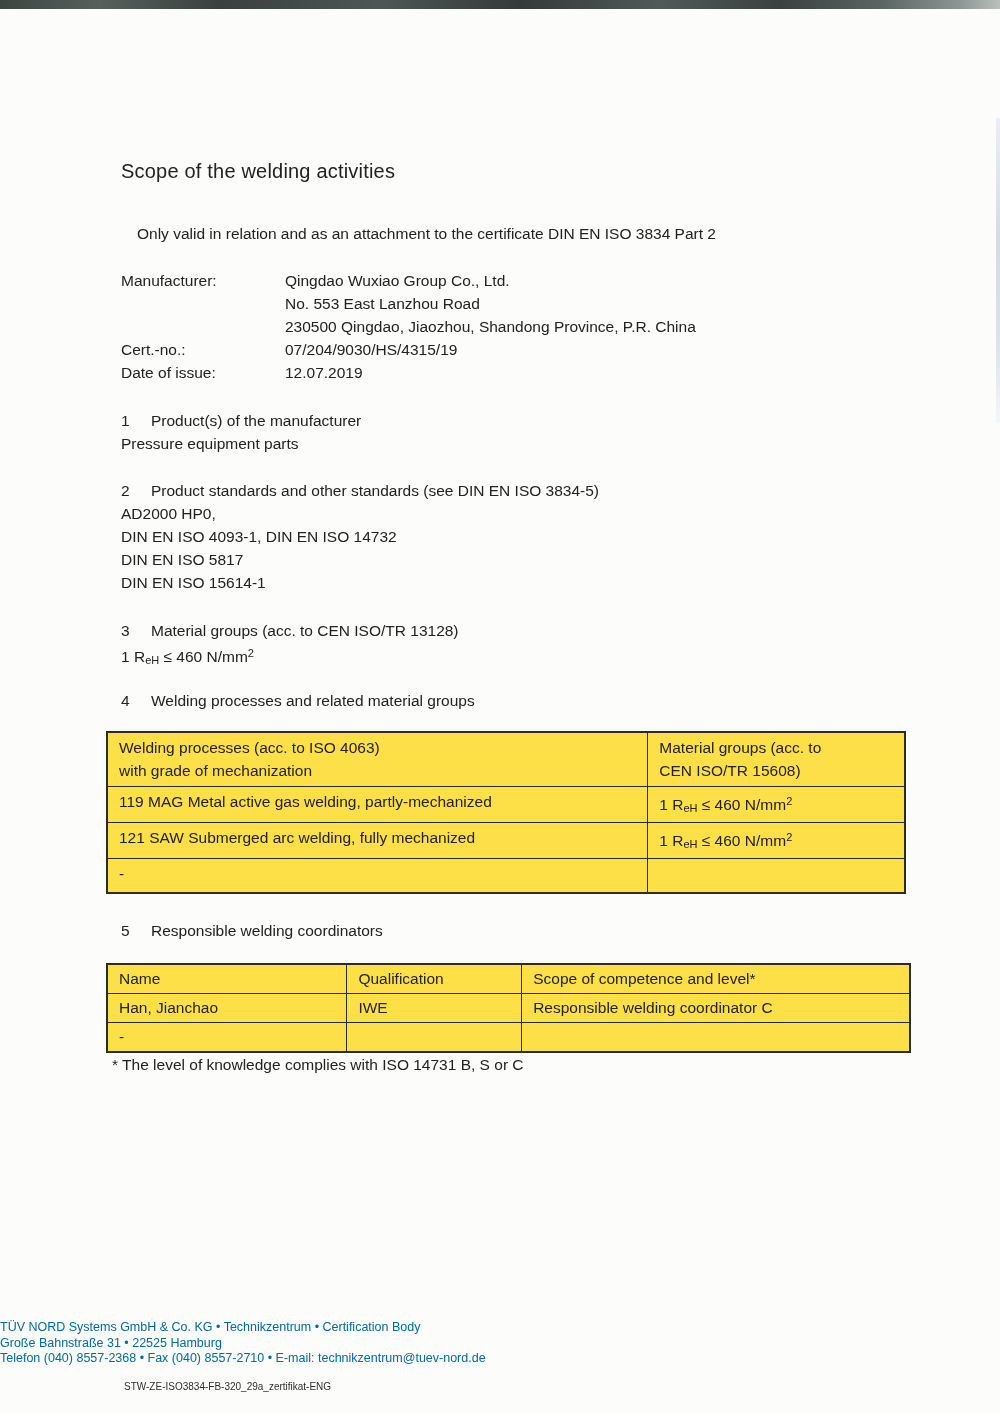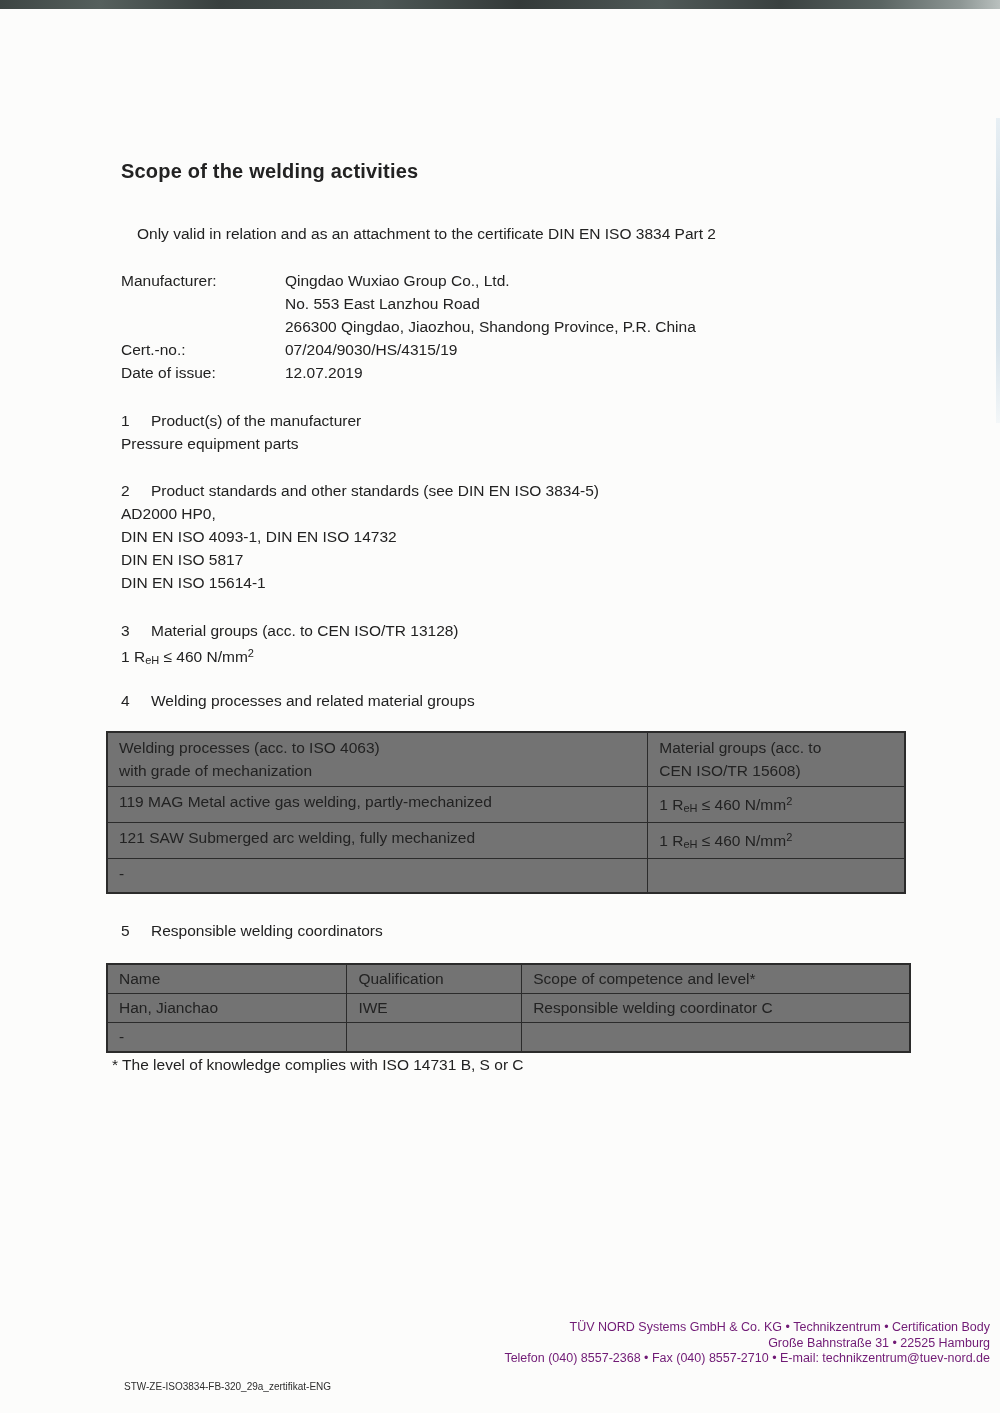--- a/index.html
+++ b/index.html
@@ -35,21 +35,21 @@
     width: 4px;
     height: 305px;
     background: linear-gradient(180deg, #e4edf3 0%, #c8d8e3 40%, #d3e0e9 75%, #f2f6f8 100%);
     opacity: 0.85;
   }
   .title {
     position: absolute;
     left: 121px;
     top: 147px;
     font-size: 20px;
-    font-weight: bold;
+    font-weight: normal;
     letter-spacing: 0.2px;
   }
   .body-text {
     font-size: 15.5px;
     line-height: 23px;
   }
   .validity {
     position: absolute;
     left: 137px;
     top: 222px;
@@ -72,21 +72,21 @@
     width: 30px;
     flex: 0 0 30px;
   }
   .doc-table {
     position: absolute;
     left: 106px;
     border-collapse: collapse;
     border: 2px solid #2b2b2b;
     font-size: 15.5px;
     color: #222222;
-    background: #737373;
+    background: #fde047;
   }
   .doc-table td {
     border: 1px solid #2b2b2b;
     vertical-align: top;
     padding: 2px 8px 2px 11px;
     line-height: 23px;
   }
   .t1 { top: 731px; width: 800px; }
   .t1 .c1 { width: 528px; }
   .t1 .c2 { width: 240px; }
@@ -110,24 +110,24 @@
   }
   sup.rsup {
     font-size: 11px;
     vertical-align: 5px;
   }
   .footer {
     position: absolute;
     left: 0;
     top: 1320px;
     width: 990px;
-    text-align: right;
+    text-align: left;
     font-size: 12.5px;
     line-height: 15.5px;
-    color: #701a75;
+    color: #0369a1;
   }
   .doc-code {
     position: absolute;
     left: 124px;
     top: 1381px;
     font-size: 10px;
     color: #2e2e2e;
   }
 </style>
 </head>
@@ -141,21 +141,21 @@
   <h1 class="title">Scope of the welding activities</h1>
 
   <div class="validity body-text">Only valid in relation and as an attachment to the certificate DIN EN ISO 3834 Part 2</div>
 
   <div class="meta body-text">
     <div>Manufacturer:</div>
     <div>Qingdao Wuxiao Group Co., Ltd.</div>
     <div></div>
     <div>No. 553 East Lanzhou Road</div>
     <div></div>
-    <div>266300 Qingdao, Jiaozhou, Shandong Province, P.R. China</div>
+    <div>230500 Qingdao, Jiaozhou, Shandong Province, P.R. China</div>
     <div>Cert.-no.:</div>
     <div>07/204/9030/HS/4315/19</div>
     <div>Date of issue:</div>
     <div>12.07.2019</div>
   </div>
 
   <div class="section body-text" style="top:409px">
     <div class="sec-head">
       <span class="sec-num">1</span>
       <span>Product(s) of the manufacturer</span>

